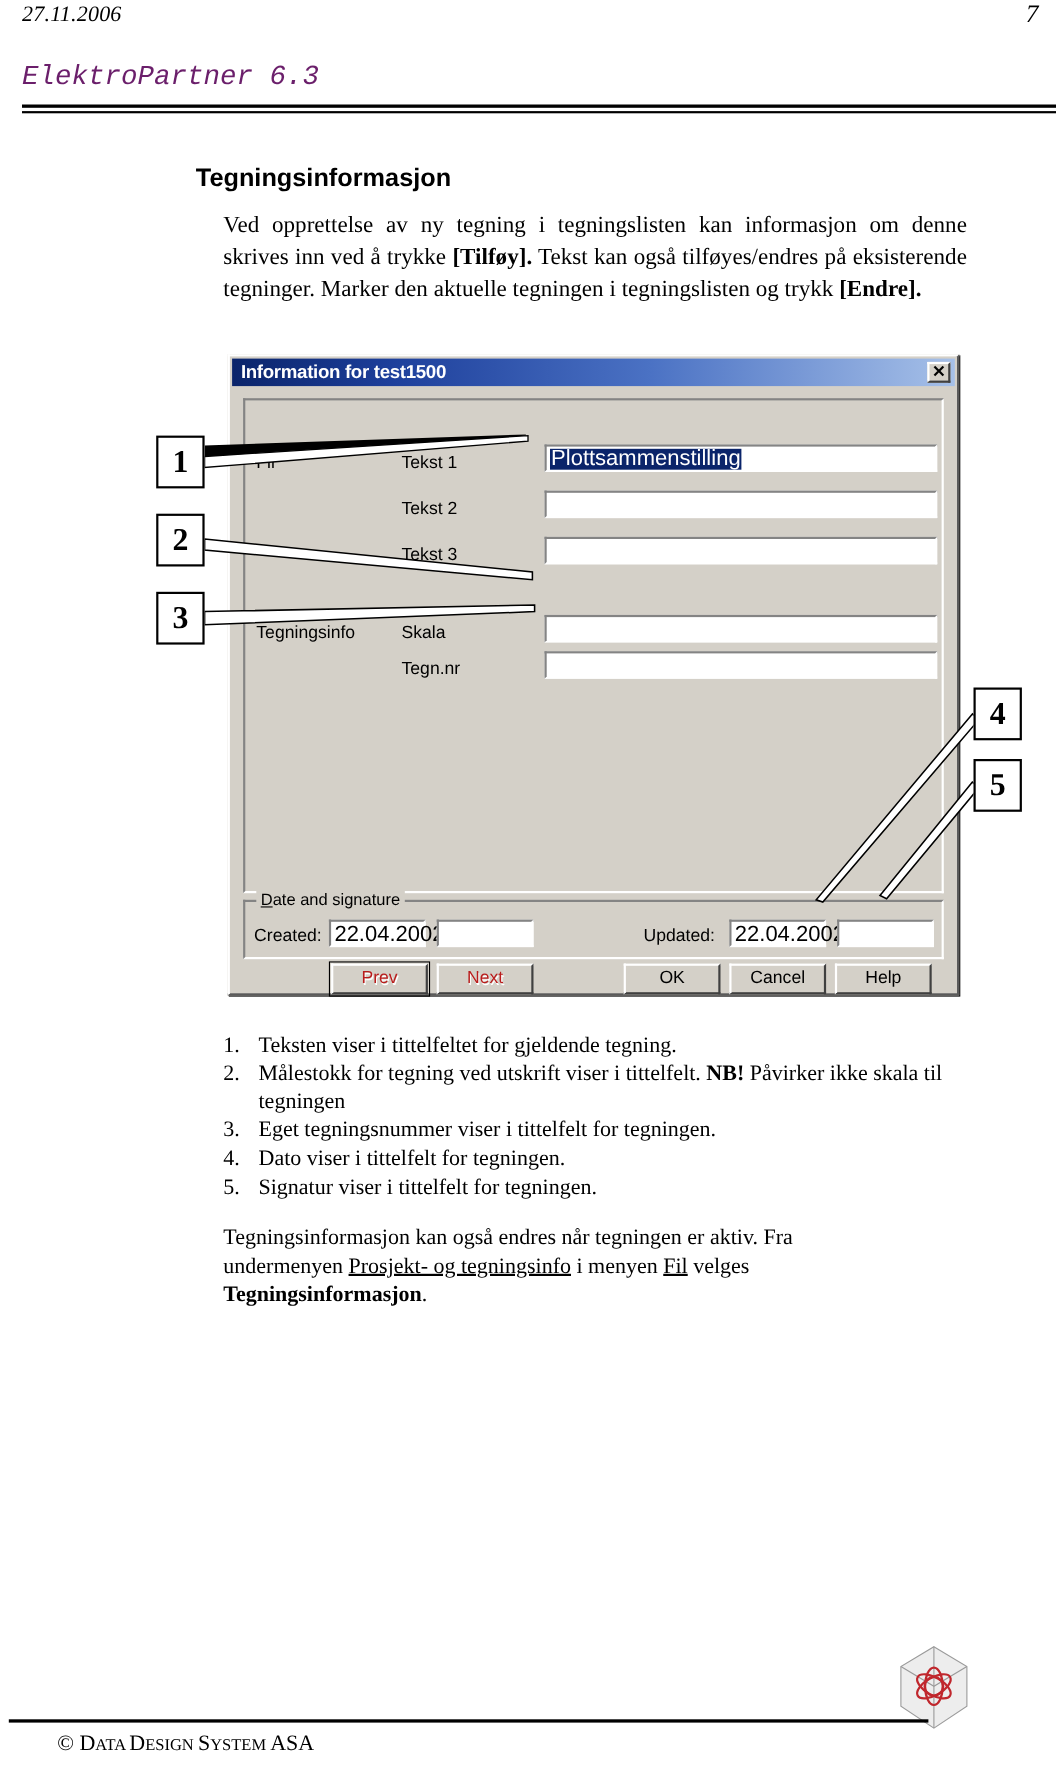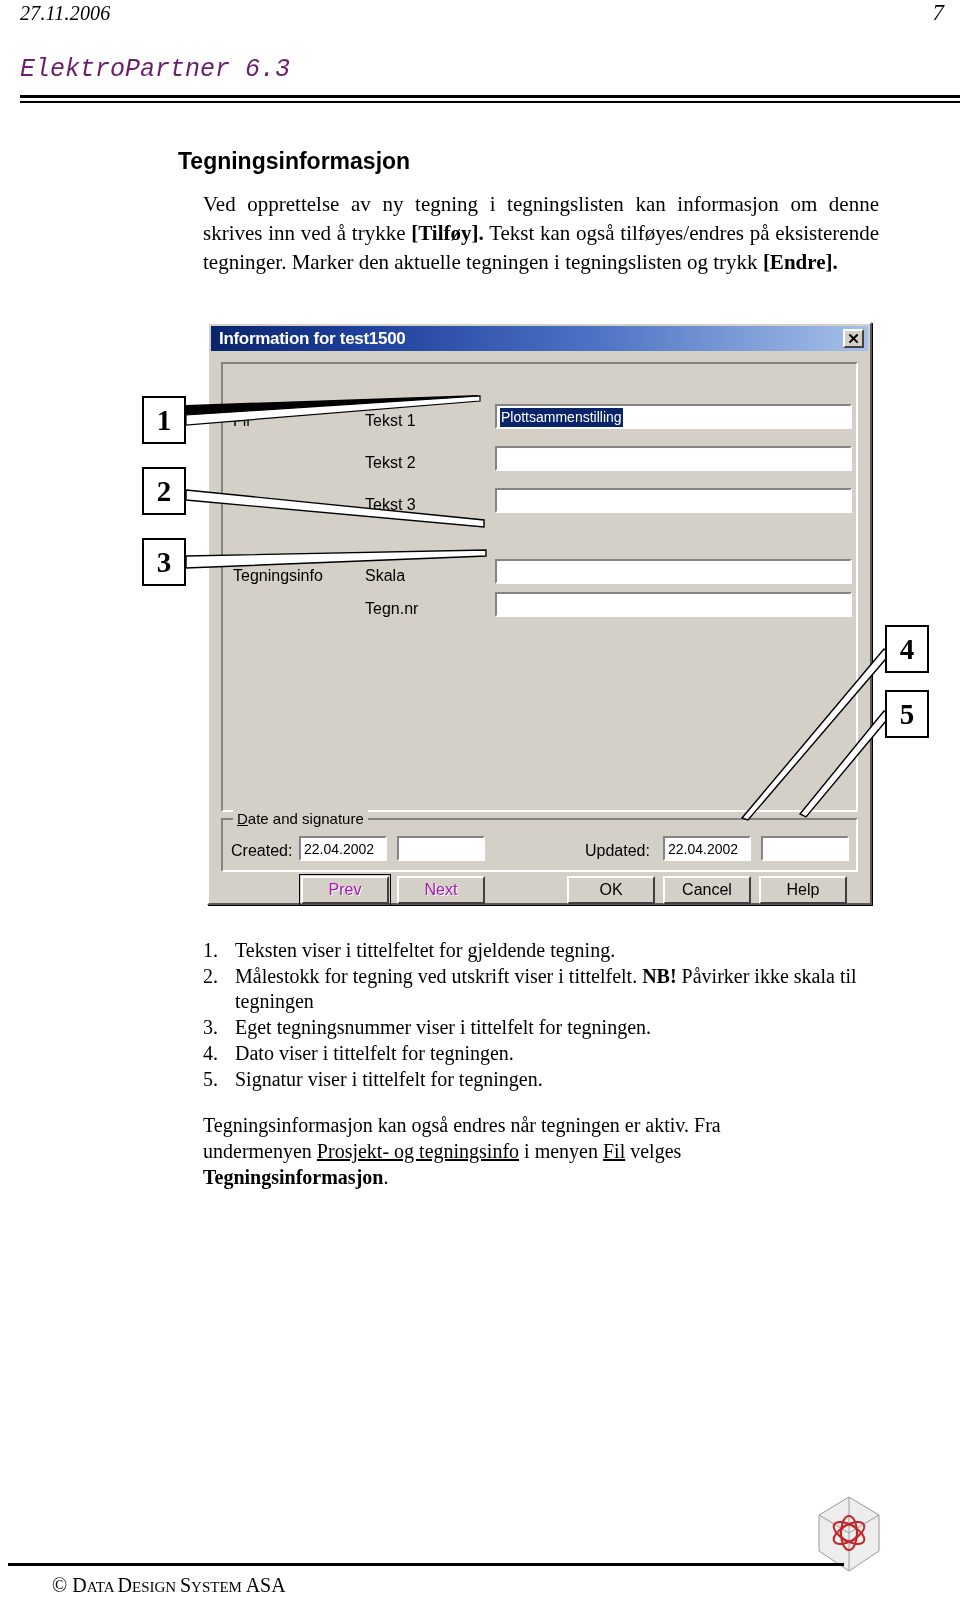--- a/index.html
+++ b/index.html
@@ -90,21 +90,21 @@
     font-family:"Liberation Sans", sans-serif;
     font-size:16px; color:#000; white-space:nowrap;
   }
   .dlg-input {
     position:absolute; height:25px;
     background:#ffffff;
     border:2px solid; border-color:#848484 #ffffff #ffffff #848484;
   }
   .dlg-input .val {
     display:inline-block; margin:2px 0 0 3px;
-    font-family:"Liberation Sans", sans-serif; font-size:14px; color:#000;
+    font-family:"Liberation Sans", sans-serif; font-size:20px; color:#000;
     line-height:19px; white-space:nowrap;
   }
   .dlg-input .val.sel { background:#0a246a; color:#ffffff; padding:0 1px; }
 
   
   #date-group {
     position:absolute; left:12px; top:494px; width:637px; height:54px;
     border:2px solid; border-color:#848484 #ffffff #ffffff #848484;
   }
   #date-legend {
@@ -114,21 +114,21 @@
   #date-legend u { text-decoration:underline; }
 
   
   .dlg-button {
     position:absolute; top:552px; height:28px;
     background:#d4d0c8;
     border:2px solid; border-color:#ffffff #404040 #404040 #ffffff;
     font-family:"Liberation Sans", sans-serif; font-size:16px; color:#000;
     display:flex; align-items:center; justify-content:center;
   }
-  .dlg-button.disabled { color:#a21caf; text-shadow: 1px 1px 0 #ffffff; }
+  .dlg-button.disabled { color:#b91c1c; text-shadow: 1px 1px 0 #ffffff; }
   .dlg-button.defaulted { outline:1px solid #000; outline-offset:1px; }
 
   
   .callout {
     position:absolute; width:44px; height:48px;
     border:2.5px solid #000; background:#fff;
     display:flex; align-items:center; justify-content:center;
     font-family:"Liberation Serif", serif; font-weight:bold;
     font-size:29px; color:#000; z-index:20;
   }

